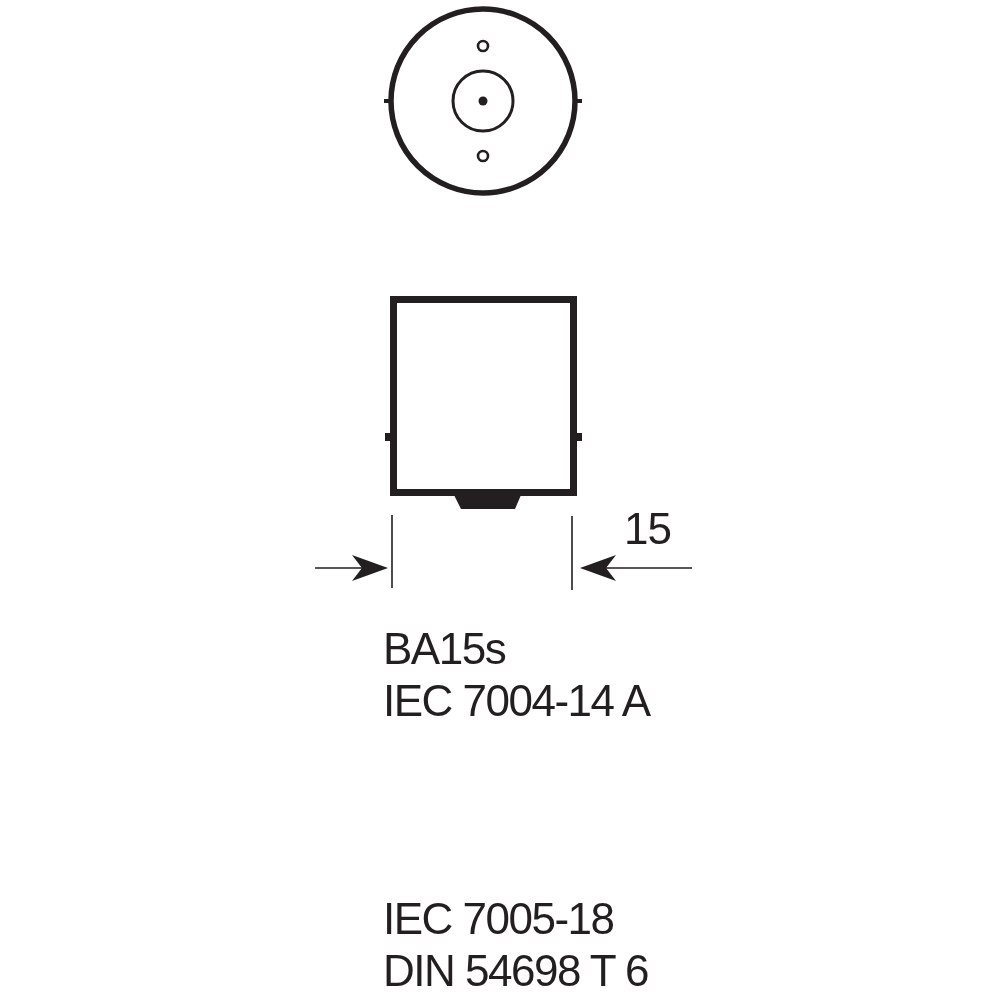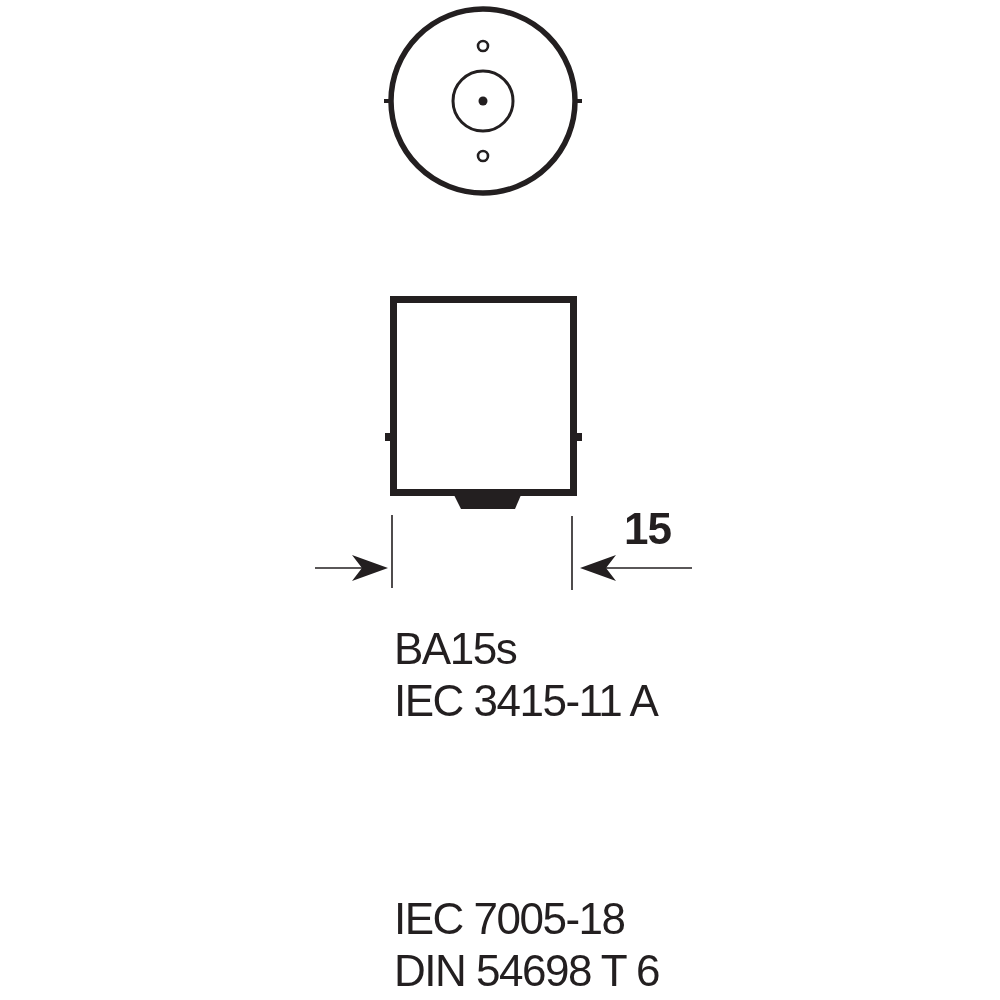--- a/index.html
+++ b/index.html
@@ -23,25 +23,24 @@
       height: 1000px;
     }
     .dim-label {
       position: absolute;
       left: 624px;
       top: 505px;
       font-size: 44px;
       line-height: 48px;
       letter-spacing: -1px;
       color: #231f20;
-      font-weight: bold;
     }
     .spec-block {
       position: absolute;
-      left: 394px;
+      left: 383px;
       font-size: 44px;
       line-height: 52px;
       letter-spacing: -1.5px;
       color: #231f20;
       white-space: nowrap;
     }
     .spec-block .line {
       display: block;
       height: 52px;
     }
@@ -82,19 +81,19 @@
 
     <line x1="605" y1="568" x2="692" y2="568" stroke-width="1.6"></line>
     <path d="M580 568 L616 555 L606 568 L616 581 Z" stroke="none"></path>
   </g>
 </svg>
 
 <div class="dim-label">15</div>
 
 <div class="spec-block" id="spec-block-1">
   <span class="line">BA15s</span>
-  <span class="line">IEC 3415-11 A</span>
+  <span class="line">IEC 7004-14 A</span>
 </div>
 
 <div class="spec-block" id="spec-block-2">
   <span class="line">IEC 7005-18</span>
   <span class="line">DIN 54698 T 6</span>
 </div>
 
 </body></html>

